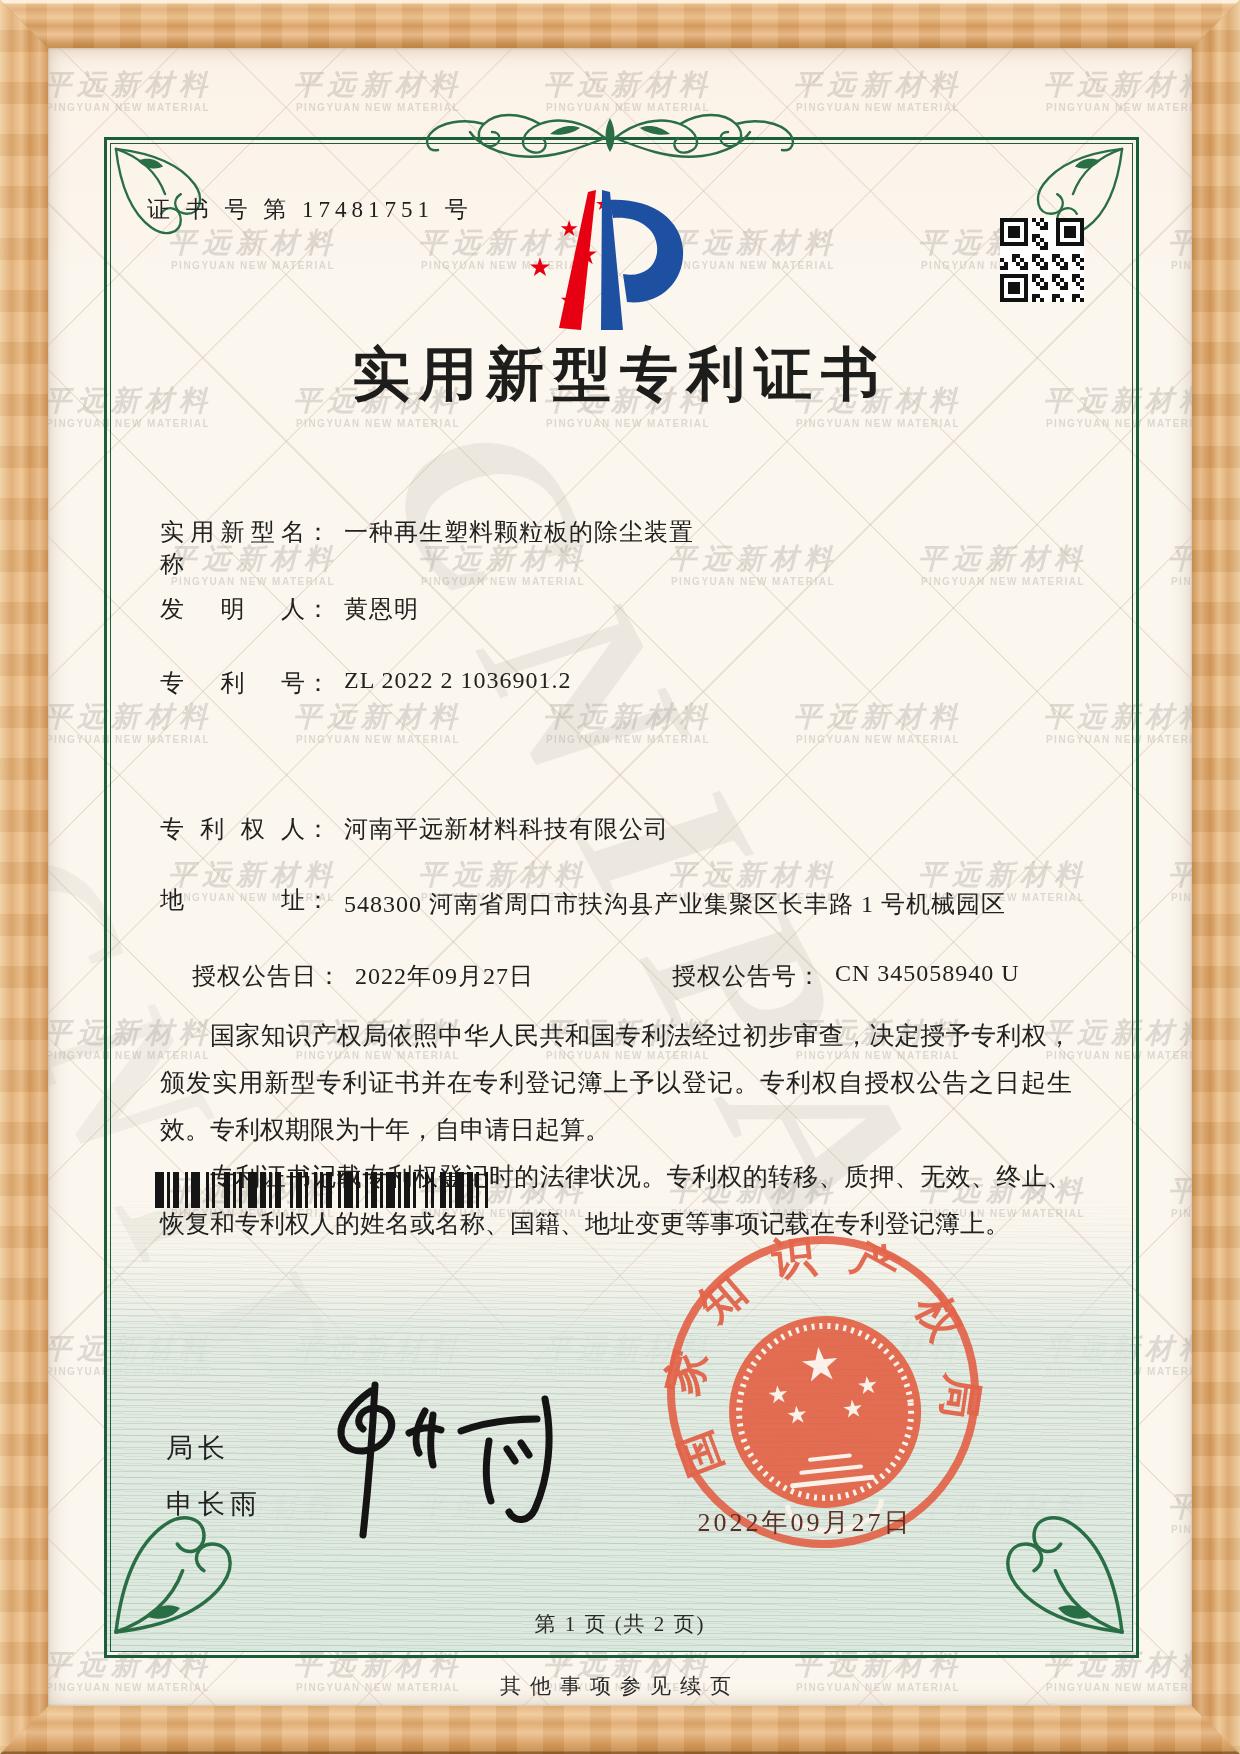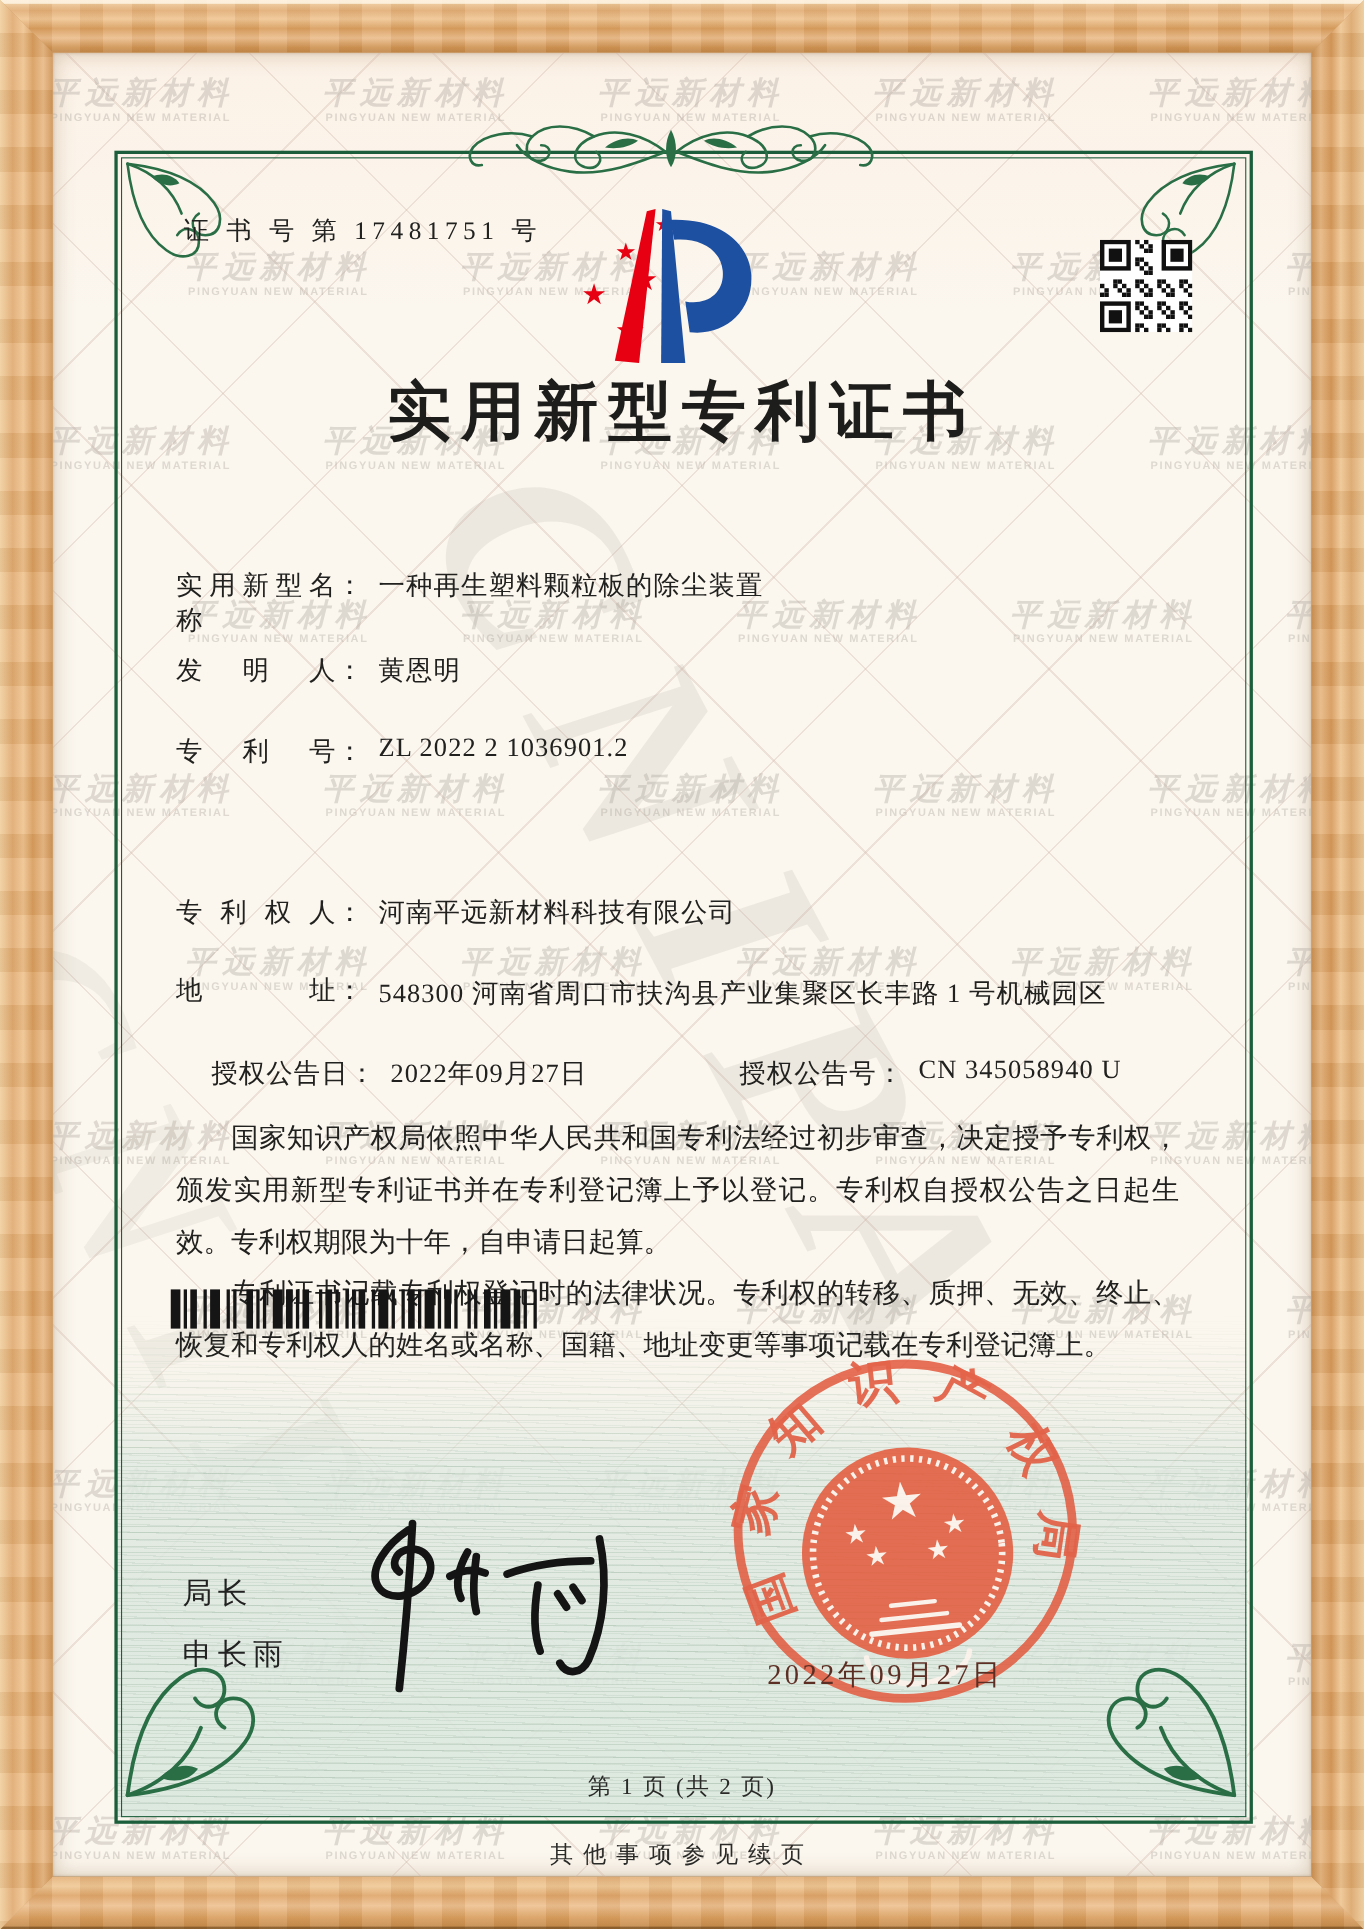--- a/index.html
+++ b/index.html
@@ -47,21 +47,21 @@
                repeating-linear-gradient(0deg, rgba(129,163,137,.25) 0 1px, rgba(0,0,0,0) 1px 6px),
                linear-gradient(180deg, rgba(228,237,230,0) 0%, rgba(223,233,225,.85) 32%, rgba(219,231,222,.95) 100%);
     -webkit-mask-image:linear-gradient(180deg, rgba(0,0,0,0) 0%, #000 30%);
             mask-image:linear-gradient(180deg, rgba(0,0,0,0) 0%, #000 30%);}
   
   .gframe{position:absolute;left:56px;top:89px;width:1029px;height:1515px;border:3px solid #1b5e3b;z-index:3;}
   .gframe::after{content:"";position:absolute;inset:3px;border:1.5px solid #1b5e3b;}
   .ornament{position:absolute;z-index:4;pointer-events:none;}
   
   .content{position:absolute;inset:0;z-index:5;color:#21211f;}
-  .cert-no{position:absolute;left:119px;top:146px;font-size:23px;letter-spacing:5px;}
+  .cert-no{position:absolute;left:99px;top:146px;font-size:23px;letter-spacing:5px;}
   .logo{position:absolute;left:437px;top:130px;}
   .qr{position:absolute;left:952px;top:170px;width:84px;height:84px;}
   .title{position:absolute;left:0;top:288px;width:100%;text-align:center;font-size:58px;font-weight:700;letter-spacing:9px;color:#1d1d1b;}
   .frow{position:absolute;left:112px;font-size:24px;letter-spacing:1px;}
   .lbl{display:inline-block;width:146px;text-align-last:justify;text-align:justify;vertical-align:top;}
   .lbl-tight{display:inline-block;vertical-align:top;margin-left:32px;}
   .val{display:inline-block;vertical-align:top;margin-left:6px;}
   .val-wrap{width:748px;line-height:40px;}
   .grant2{position:absolute;left:480px;top:0;white-space:nowrap;}
   .paras{position:absolute;left:112px;top:964px;width:912px;font-size:25px;line-height:47px;text-align:justify;}

